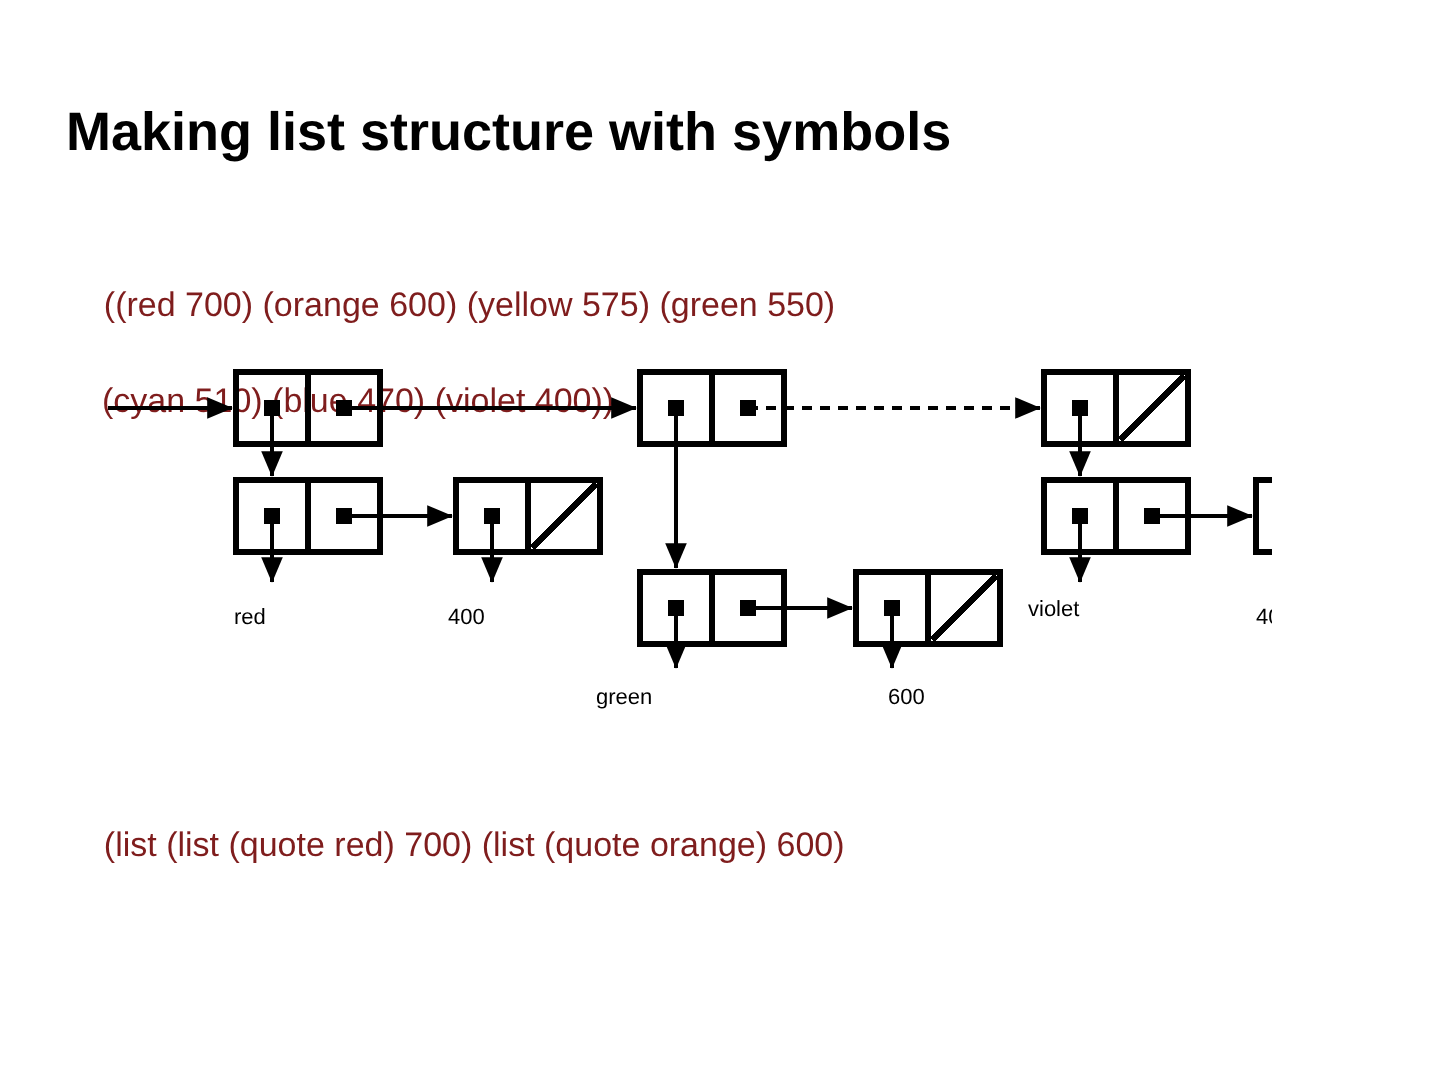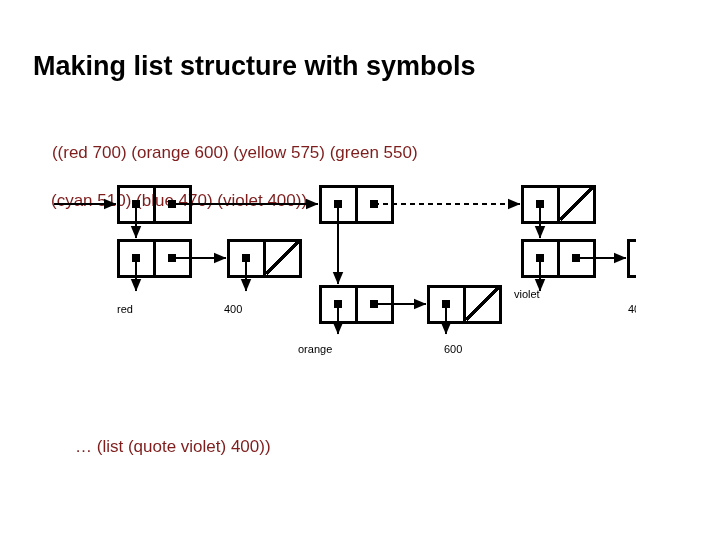--- a/index.html
+++ b/index.html
@@ -190,22 +190,22 @@
         <rect x="334" y="300" width="8" height="8"></rect>
         <rect x="370" y="300" width="8" height="8"></rect>
         <rect x="442" y="300" width="8" height="8"></rect>
       </g>
 
     </g>
   </svg>
 
   <div class="cell-label" style="left:117px; top:299px;">red</div>
   <div class="cell-label" style="left:224px; top:299px;">400</div>
-  <div class="cell-label" style="left:298px; top:339px;">orange</div>
+  <div class="cell-label" style="left:298px; top:339px;">green</div>
   <div class="cell-label" style="left:424px; top:339px;margin-left:20px;">600</div>
-  <div class="cell-label" style="left:514px; top:284px;">violet</div>
+  <div class="cell-label" style="left:514px; top:295px;">violet</div>
   <div class="cell-label" style="left:628px; top:299px;">400</div>
 
   <div class="body-text" id="code-text">
-    <span class="line2">… (list (quote violet) 400))</span>
+    <span>(list (list (quote red) 700) (list (quote orange) 600)</span>
   </div>
 
 </div>
 
 </body></html>

